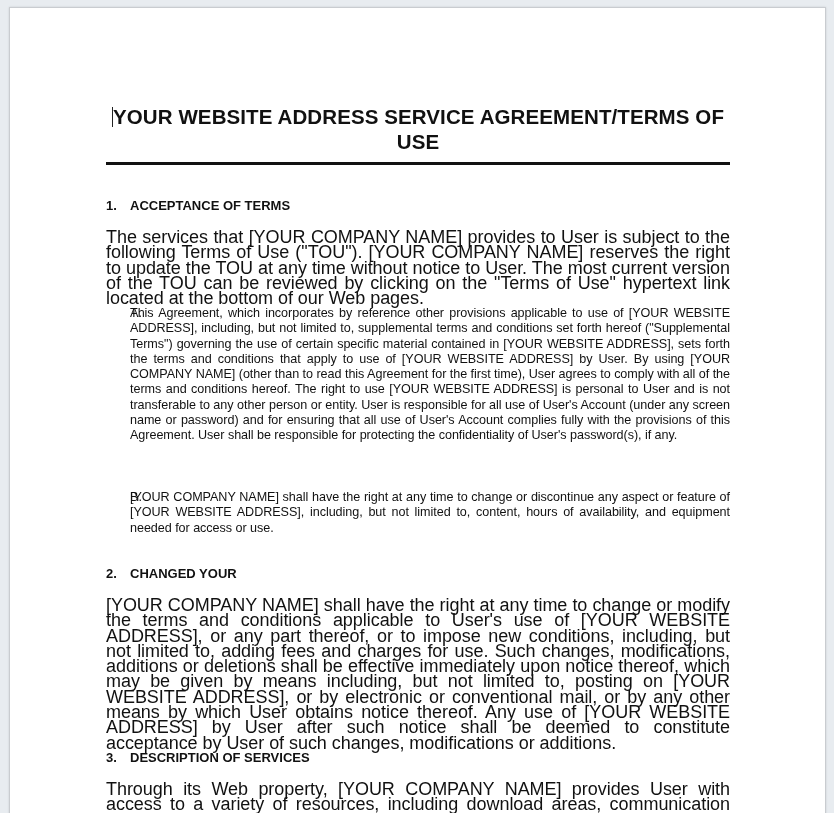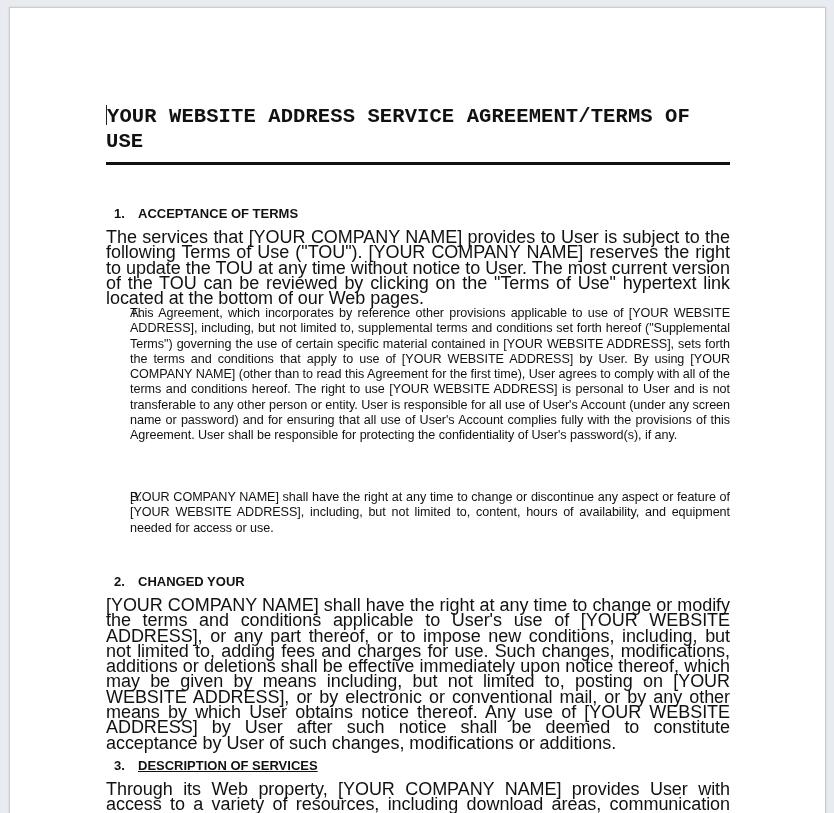--- a/index.html
+++ b/index.html
@@ -20,43 +20,43 @@
   }
   .content {
     position: absolute;
     left: 96px; top: 0;
     width: 624px;
   }
   .title {
     margin: 0;
     position: absolute;
     top: 96px; left: 0; width: 624px;
+    text-align: center;
     font-weight: bold;
     font-size: 20.5px;
     line-height: 25px;
     letter-spacing: 0.1px;
     color: #111;
-    font-family: Liberation Mono, monospace;
   }
   .caret {
     display: inline-block;
     width: 1px; height: 20px;
     background: #222;
     vertical-align: -3px;
     margin-right: 0px;
   }
   .rule {
     position: absolute;
     top: 154px; left: 0; width: 624px;
     height: 3px; background: #111;
   }
   .heading {
     position: absolute; left: 0;
     font-weight: bold; font-size: 13px;
-    line-height: 16px; margin: 8px;
+    line-height: 16px; margin: 0;
     white-space: nowrap;
   }
   .heading .num { display: inline-block; width: 24px; }
   .para {
     position: absolute; left: 0; width: 624px;
     font-size: 18px; line-height: 15.3px;
     text-align: justify; margin: 0;
     letter-spacing: -0.05px;
   }
   .item {
@@ -94,18 +94,18 @@
 
     <div class="item" style="top:482px;">
       <span class="marker">B.</span>
       <span class="text">[YOUR COMPANY NAME] shall have the right at any time to change or discontinue any aspect or feature of [YOUR WEBSITE ADDRESS], including, but not limited to, content, hours of availability, and equipment needed for access or use.</span>
     </div>
 
     <h2 class="heading" style="top:558px;"><span class="num">2.</span><span>CHANGED YOUR</span></h2>
 
     <p class="para" style="top:590px;">[YOUR COMPANY NAME] shall have the right at any time to change or modify the terms and conditions applicable to User's use of [YOUR WEBSITE ADDRESS], or any part thereof, or to impose new conditions, including, but not limited to, adding fees and charges for use. Such changes, modifications, additions or deletions shall be effective immediately upon notice thereof, which may be given by means including, but not limited to, posting on [YOUR WEBSITE ADDRESS], or by electronic or conventional mail, or by any other means by which User obtains notice thereof. Any use of [YOUR WEBSITE ADDRESS] by User after such notice shall be deemed to constitute acceptance by User of such changes, modifications or additions.</p>
 
-    <h2 class="heading" style="top:742px;text-decoration:underline;"><span class="num">3.</span><span>DESCRIPTION OF SERVICES</span></h2>
+    <h2 class="heading" style="top:742px;"><span class="num">3.</span><span>DESCRIPTION OF SERVICES</span></h2>
 
     <p class="para" style="top:774px;">Through its Web property, [YOUR COMPANY NAME] provides User with access to a variety of resources, including download areas, communication forums and product information (collectively</p>
 
   </div>
 </div>
 
 </body></html>

